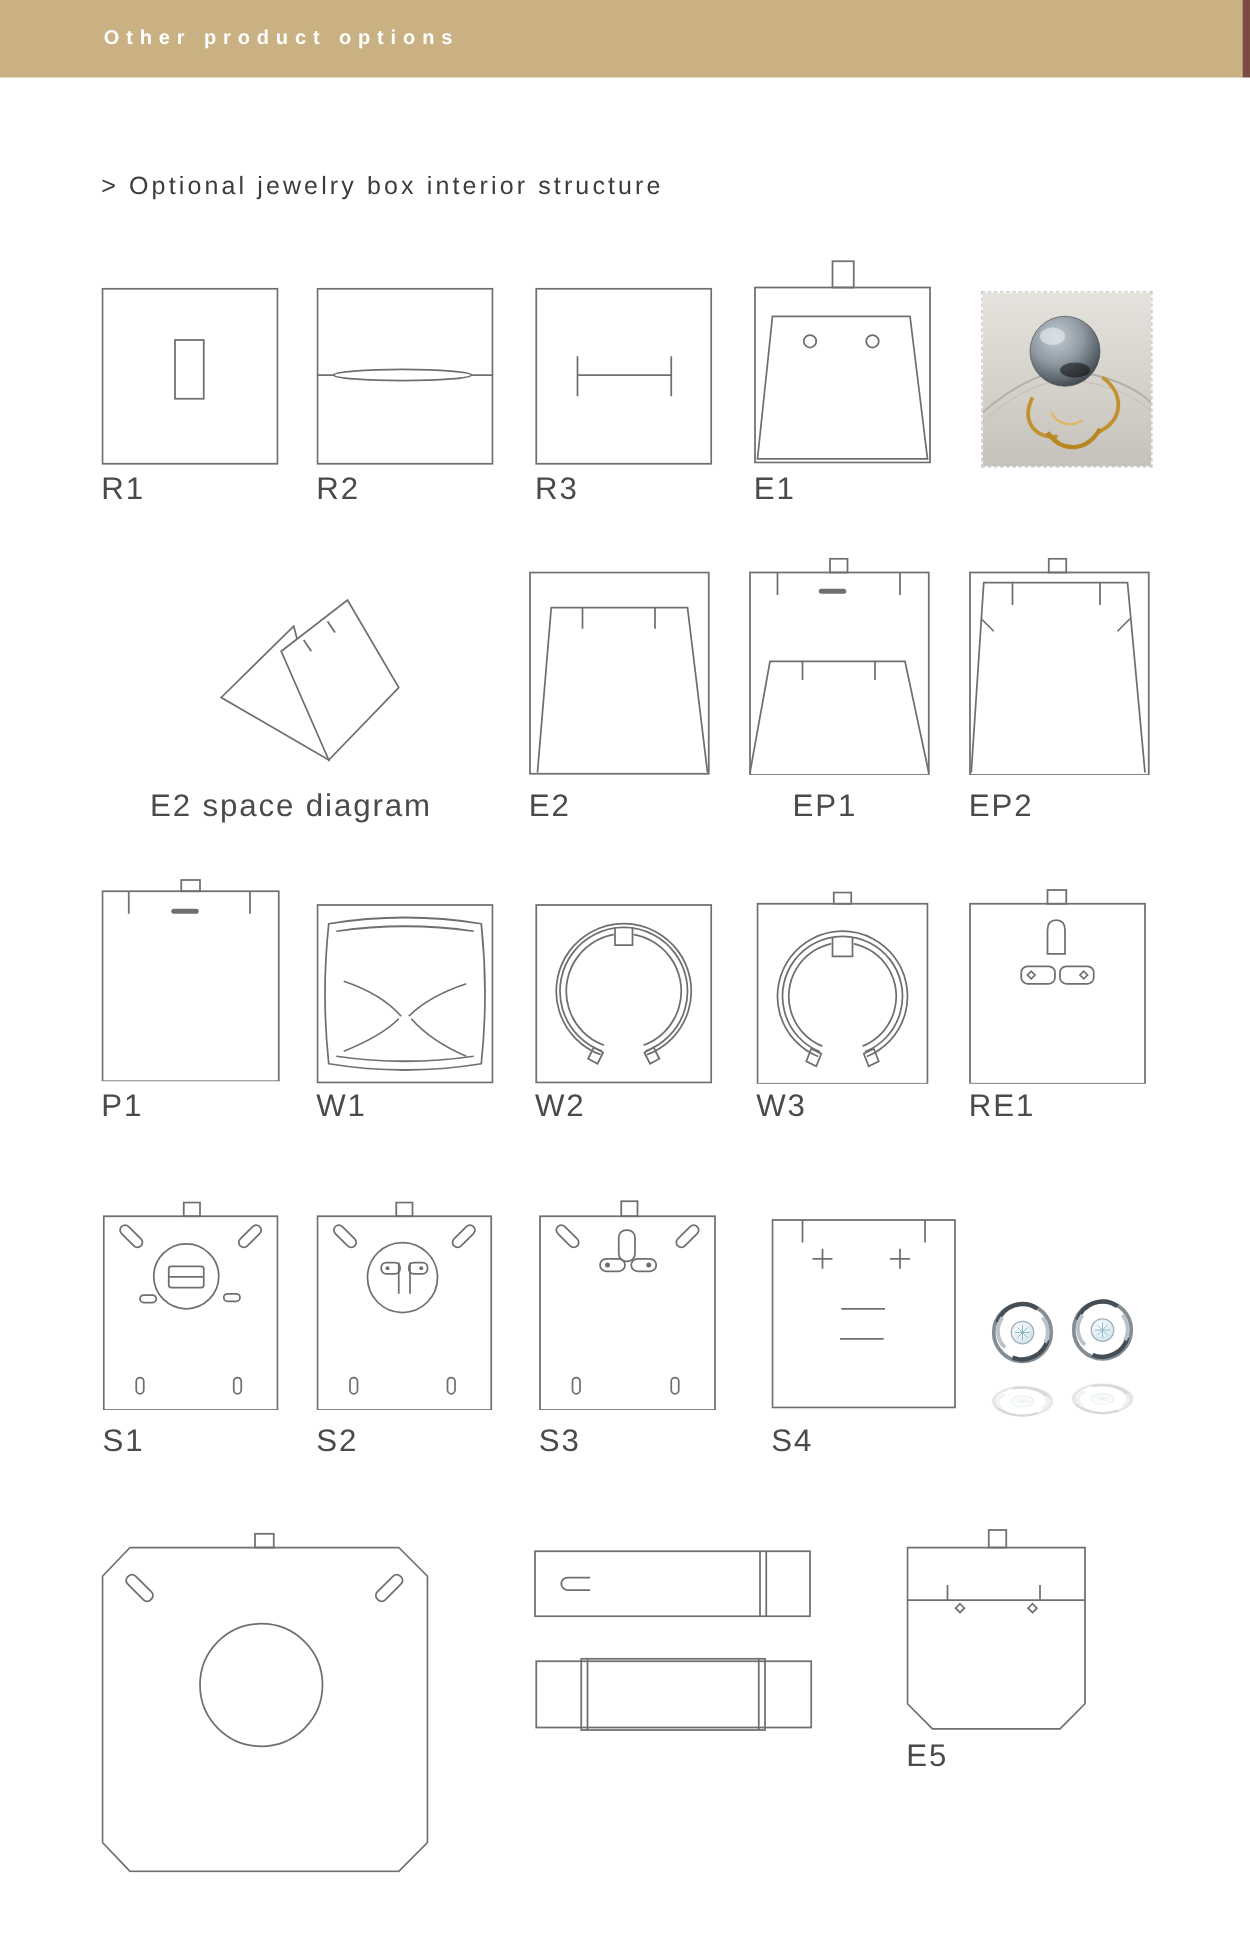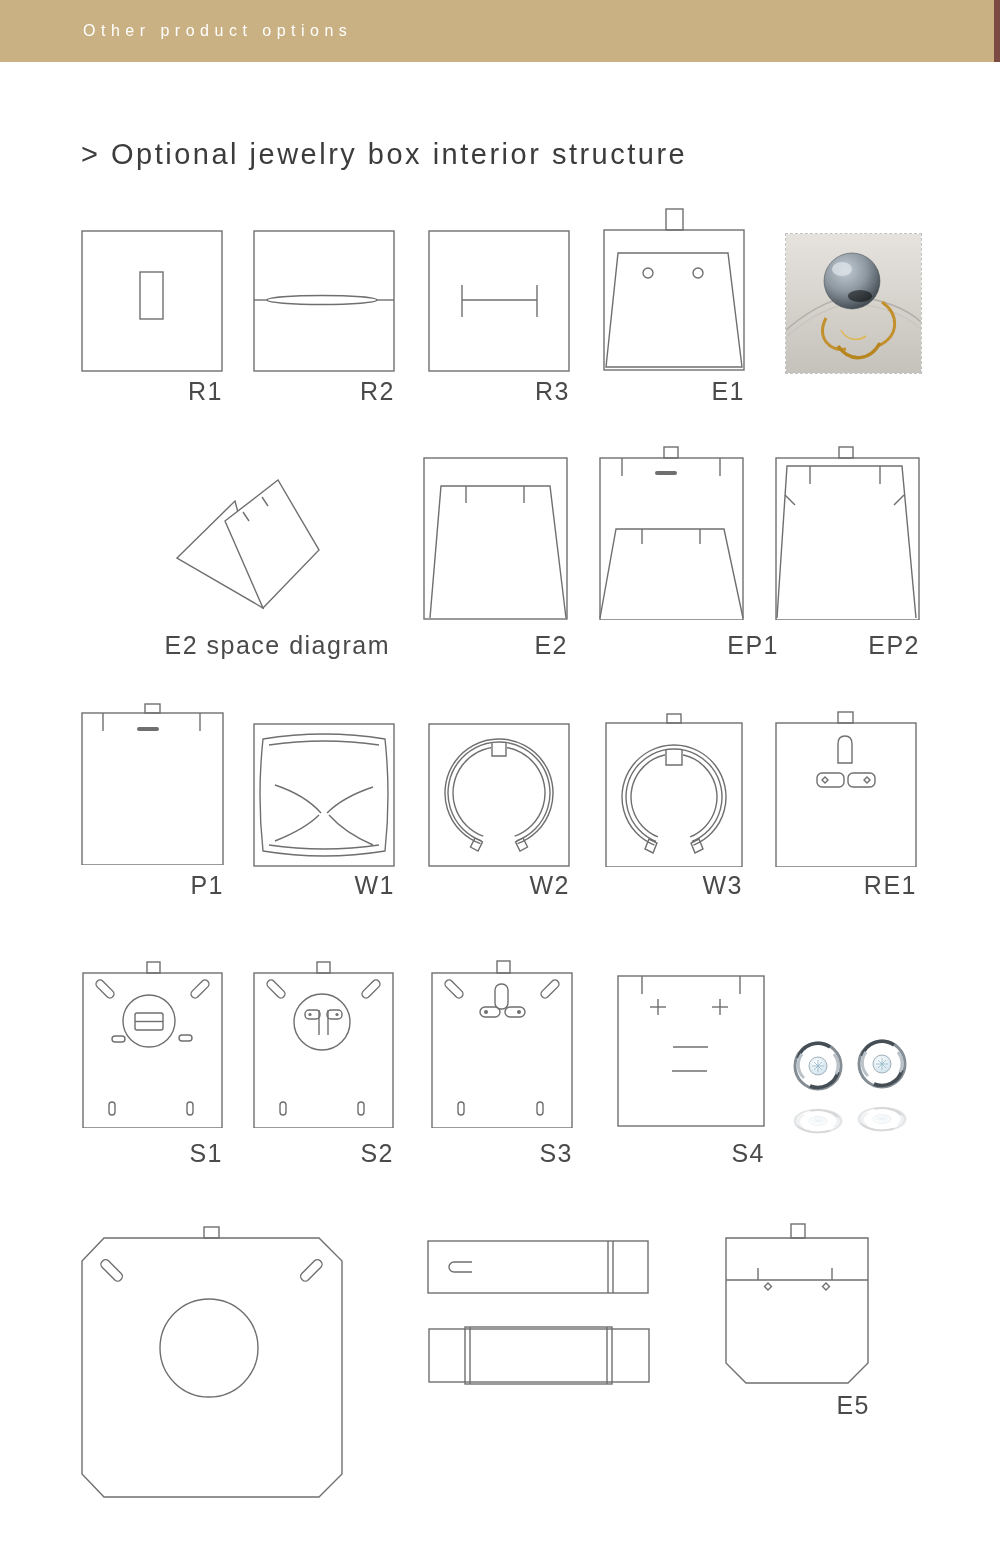--- a/index.html
+++ b/index.html
@@ -8,31 +8,31 @@
     --diagram-line:#6f6f6f;
     --label-text:#4a4a4a;
     --heading-text:#3c3c3c;
     --header-text:#ffffff;
   }
   html,body{margin:0;padding:0;background:#fff;}
   .stage{position:relative;width:1000px;height:1554px;background:#ffffff;overflow:hidden;
          font-family:"Liberation Sans",sans-serif;}
   .header{position:absolute;left:0;top:0;width:994px;height:62px;background:var(--header-bg);}
   .header span{position:absolute;left:83px;top:50%;transform:translateY(-50%);
-ceil    font-size:29px;letter-spacing:5.5px;color:var(--header-text);font-weight:400;white-space:nowrap;}
+ceil    font-size:29px;letter-spacing:5.5px;color:var(--header-text);font-weight:700;white-space:nowrap;}
   .header-edge{position:absolute;left:994px;top:0;width:6px;height:62px;background:var(--header-edge);}
-  .heading{position:absolute;left:81px;top:138px;font-size:29px;letter-spacing:2.5px;
+  .heading{position:absolute;left:81px;top:138px;font-size:20px;letter-spacing:2.5px;
     color:var(--heading-text);white-space:nowrap;}
   .diag{position:absolute;}
   .diag rect,.diag path,.diag circle,.diag ellipse,.diag polygon,.diag polyline,.diag line{
     stroke:var(--diagram-line);fill:none;stroke-width:1.4px;}
   .diag .fill{fill:var(--diagram-line);stroke:none;}
   .diag .wfill{fill:#ffffff;}
   .diag .erase{fill:#ffffff;stroke:none;}
-  .lbl{position:absolute;text-align:right;font-size:25px;letter-spacing:1.5px;
+  .lbl{position:absolute;text-align:left;font-size:25px;letter-spacing:1.5px;
     color:var(--label-text);white-space:nowrap;}
   .photo{position:absolute;}
   .photo-ring{border:1px dashed #c2c2c2;}
 </style>
 </head>
 <body>
 
 <div class="stage">
 
   <div class="header">

